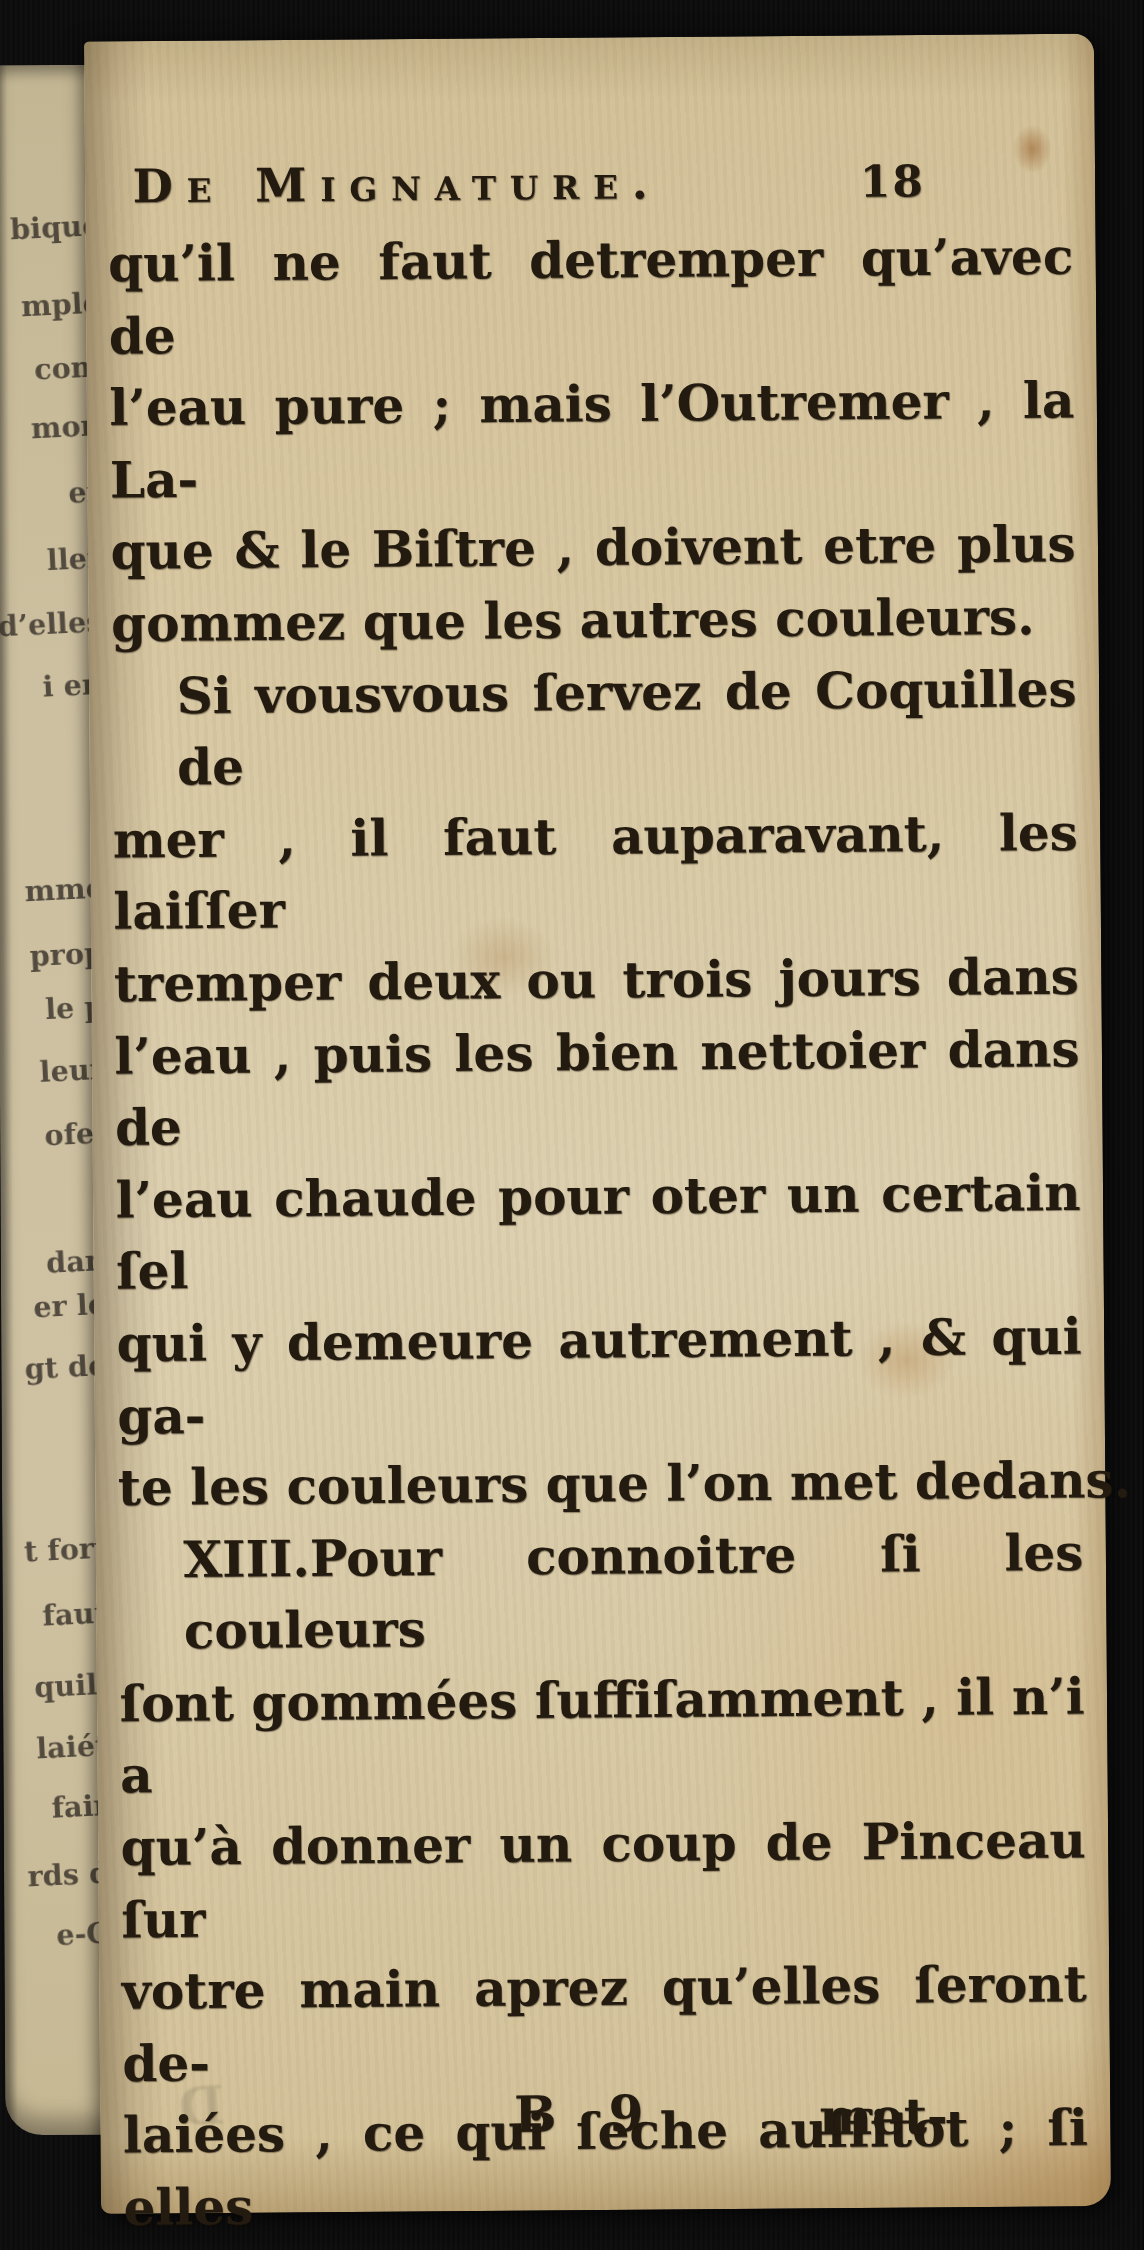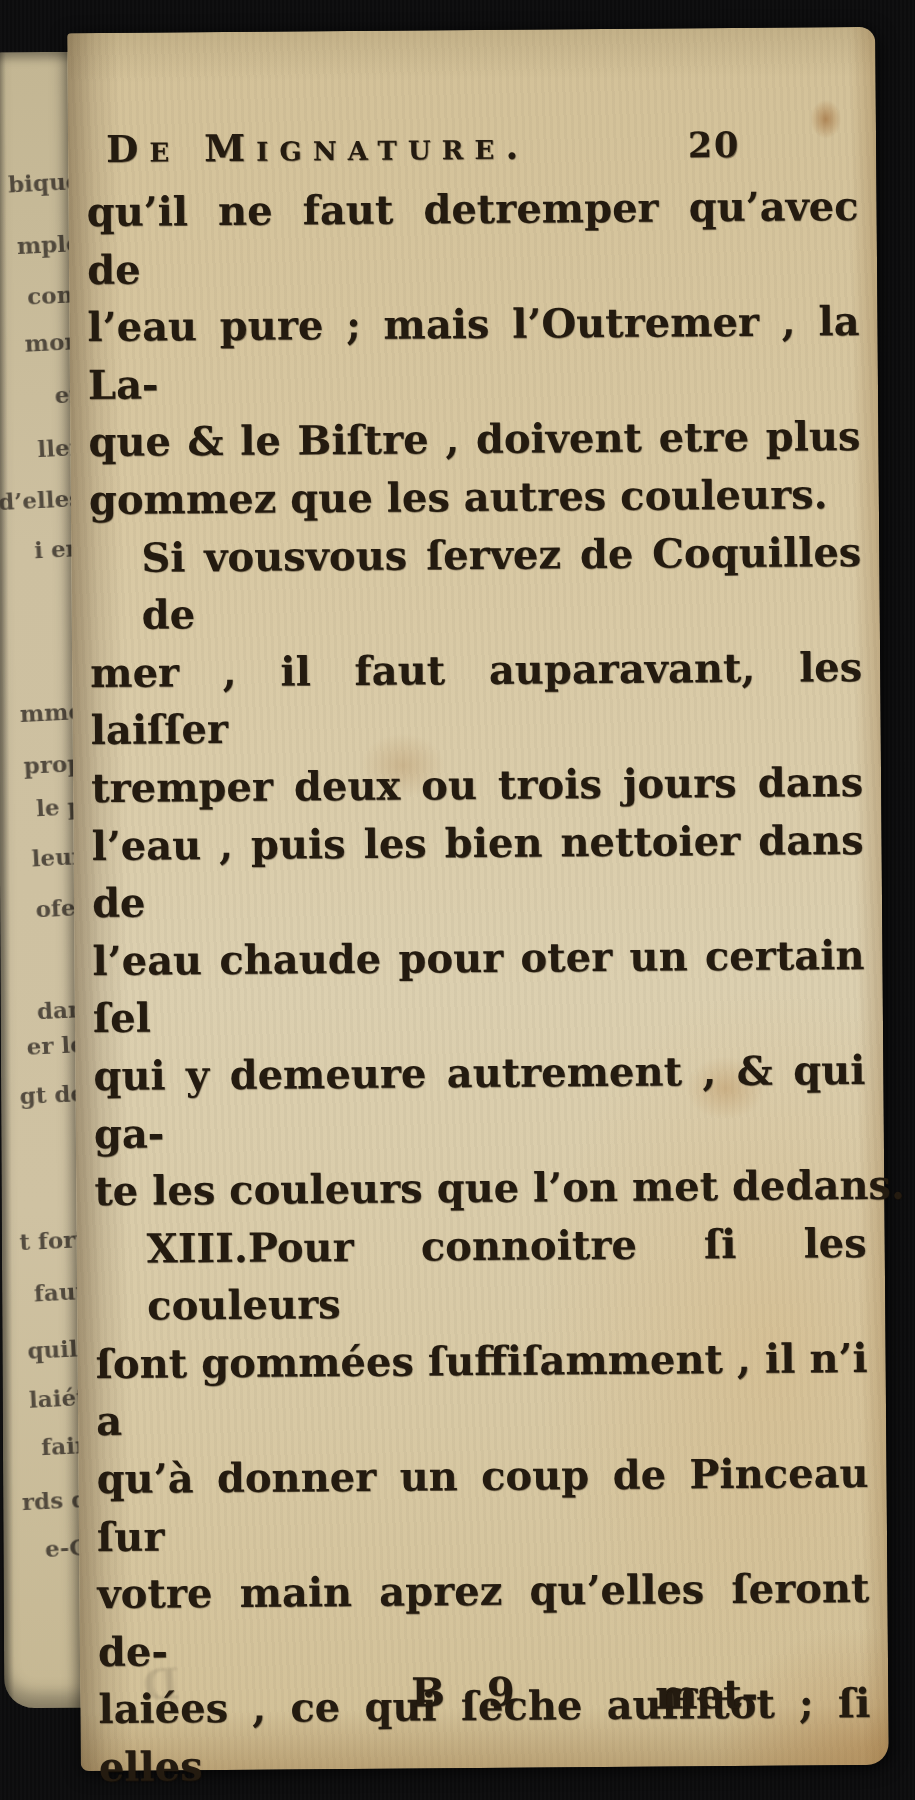--- a/index.html
+++ b/index.html
@@ -148,21 +148,21 @@
       <div class="fragment" style="top: 1334px;">laiét</div>
       <div class="fragment" style="top: 1382px;">fair</div>
       <div class="fragment" style="top: 1436px;">rds d</div>
       <div class="fragment" style="top: 1484px;">e-C</div>
     </div>
 
   <div id="page">
 
     <div id="running-head">
       <span id="head-title">De Mignature.</span>
-      <span id="page-number">20</span>
+      <span id="page-number">18</span>
     </div>
 
     <div id="body-text">
 
     <div class="line justified">qu’il ne faut detremper qu’avec de</div>
         <div class="line justified">l’eau pure ; mais l’Outremer , la La-</div>
         <div class="line justified">que &amp; le Biſtre , doivent etre plus</div>
         <div class="line">gommez que les autres couleurs.</div>
         <div class="line justified indent">Si vousvous ſervez de Coquilles de</div>
         <div class="line justified">mer , il faut auparavant, les laiſſer</div>

